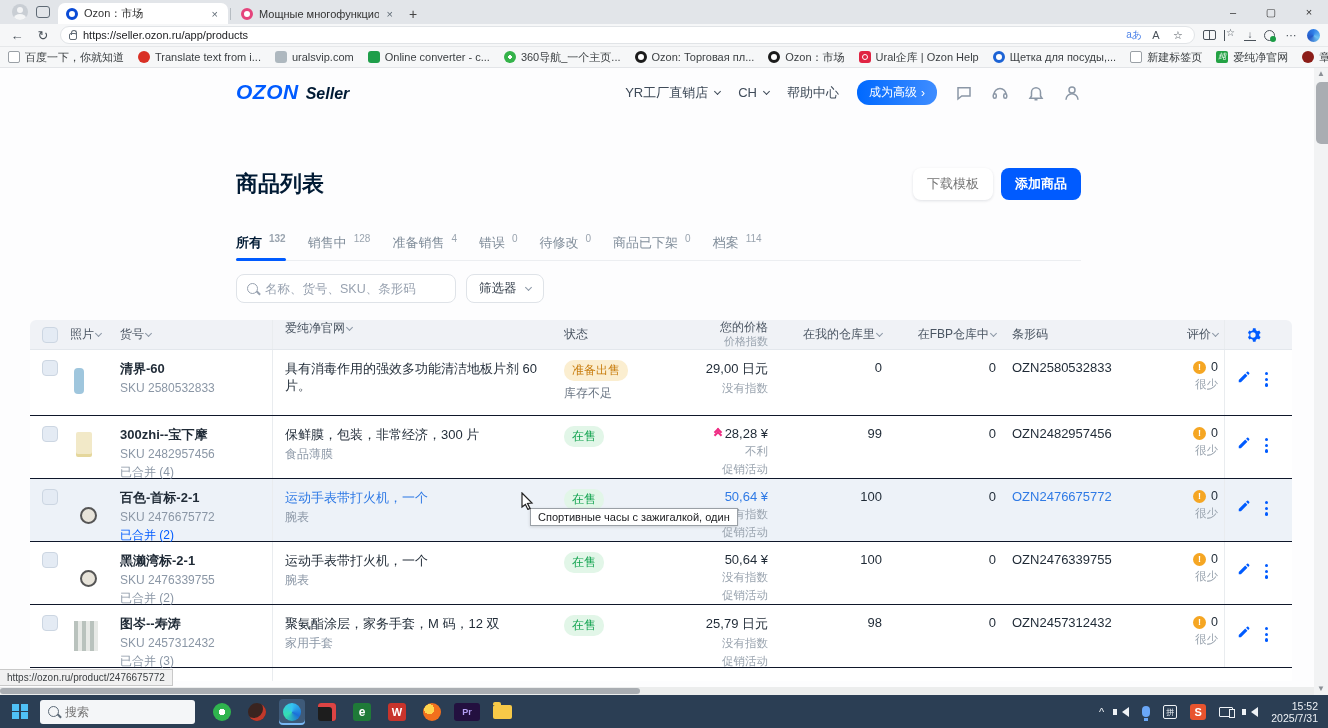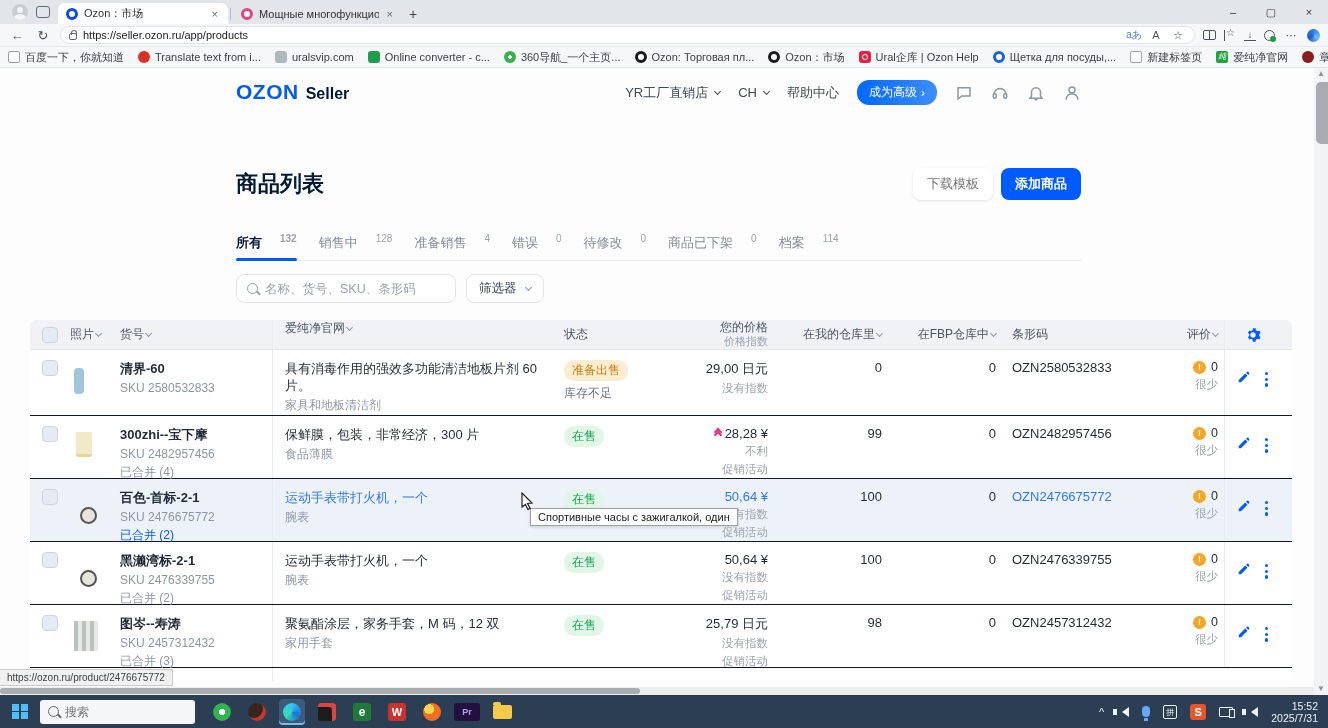--- a/index.html
+++ b/index.html
@@ -58,41 +58,41 @@
   .bm-sep{width:1px;height:12px;background:#d0d4d8;}
 
   
   .page{position:relative;height:627px;background:#fdfdfe;overflow:hidden;}
   .vscroll{position:absolute;right:0;top:0;width:14px;height:100%;background:#f2f3f4;z-index:40;}
   .vscroll .arr{display:block;text-align:center;color:#8b9096;font-size:8px;line-height:12px;}
   .vscroll .thumb{position:absolute;left:2px;right:2px;top:14px;height:62px;background:#a9adb2;border-radius:5px;}
   .vscroll .arr.dn{position:absolute;bottom:0;width:100%;}
 
   .ozon-header{position:absolute;left:236px;right:247px;top:12px;}
-  .logo-row{display:flex;align-items:baseline;}
+  .logo-row{display:flex;align-items:baseline;font-style:italic;}
   .ozon-logo{font-size:21px;font-weight:800;color:#005bff;letter-spacing:.5px;}
   .logo-suffix{font-size:16px;font-weight:700;color:#001a34;margin-left:7px;}
   .header-right{position:absolute;right:0;top:0;display:flex;align-items:center;gap:18px;font-size:13px;color:#3f4b59;}
   .hr-item{display:flex;align-items:center;gap:5px;}
   .premium-btn{background:linear-gradient(90deg,#0069ff,#3f8dff);color:#fff;font-size:12px;padding:4px 12px;border-radius:12px;display:flex;gap:4px;align-items:center;}
   .hicon{width:18px;height:18px;color:#8b97a6;}
   .hicon svg{width:100%;height:100%;}
   .mainnav{display:flex;gap:20px;margin-top:16px;font-size:13px;color:#2c3744;}
   .mainnav .nav-item{padding-bottom:7px;}
   .mainnav .nav-item.active{font-weight:700;border-bottom:3px solid #005bff;}
 
   .page-head{position:absolute;left:236px;right:247px;top:100px;display:flex;align-items:center;}
   .page-title{font-size:22px;font-weight:800;color:#001a34;}
   .head-btns{margin-left:auto;display:flex;gap:8px;}
   .btn{font-size:13px;padding:7px 14px;border-radius:8px;}
   .btn.ghost{background:#fff;color:#737373;box-shadow:0 1px 3px rgba(0,26,52,.12);}
   .btn.primary{background:#005bff;color:#ffffff;font-weight:600;}
 
   .filter-tabs{position:absolute;left:236px;right:247px;top:166px;display:flex;gap:22px;font-size:13px;color:#808d9a;border-bottom:1px solid #eceef1;padding-bottom:8px;}
-  .ftab{display:flex;gap:18px;align-items:flex-start;position:relative;}
+  .ftab{display:flex;gap:7px;align-items:flex-start;position:relative;}
   .ftab .cnt{font-size:10px;color:#9aa4af;margin-top:-1px;}
   .ftab.active{color:#001a34;font-weight:700;}
   .ftab.active::after{content:"";position:absolute;left:0;right:0;bottom:-9px;height:3px;border-radius:2px;background:#005bff;}
 
   .search-row{position:absolute;left:236px;top:206px;display:flex;gap:10px;}
   .search-box{width:220px;height:29px;border:1px solid #dfe3e8;border-radius:8px;display:flex;align-items:center;padding:0 10px;gap:7px;background:#fff;}
   .search-box input{border:none;outline:none;font-size:12.5px;width:100%;color:#2c3744;background:transparent;}
   .search-box input::placeholder{color:#98a2b0;}
   .mag{width:11px;height:11px;border:1.6px solid #98a2b0;border-radius:50%;position:relative;flex:none;}
   .mag::after{content:"";position:absolute;width:5px;height:1.6px;background:#98a2b0;transform:rotate(45deg);right:-4px;bottom:-1px;}
@@ -424,21 +424,20 @@
       <span class="c col-check">
           <span class="cb"></span>
         </span>
       <span class="c col-photo"><span class="thumb t0"></span></span>
       <span class="c col-article">
         <div class="art">清界-60</div>
         <div class="sku">SKU 2580532833</div>
       </span>
       <span class="c col-name">
         <div class="pname">具有消毒作用的强效多功能清洁地板片剂 60 片。</div>
-        <div class="pcat">家具和地板清洁剂</div>
       </span>
       <span class="c col-status">
         <span class="badge warn">准备出售</span>
         <div class="ssub">库存不足</div>
       </span>
       <span class="c col-price">
         <div class="pval">
             <span>29,00 日元</span>
           </div>
         <div class="pnote">没有指数</div>

